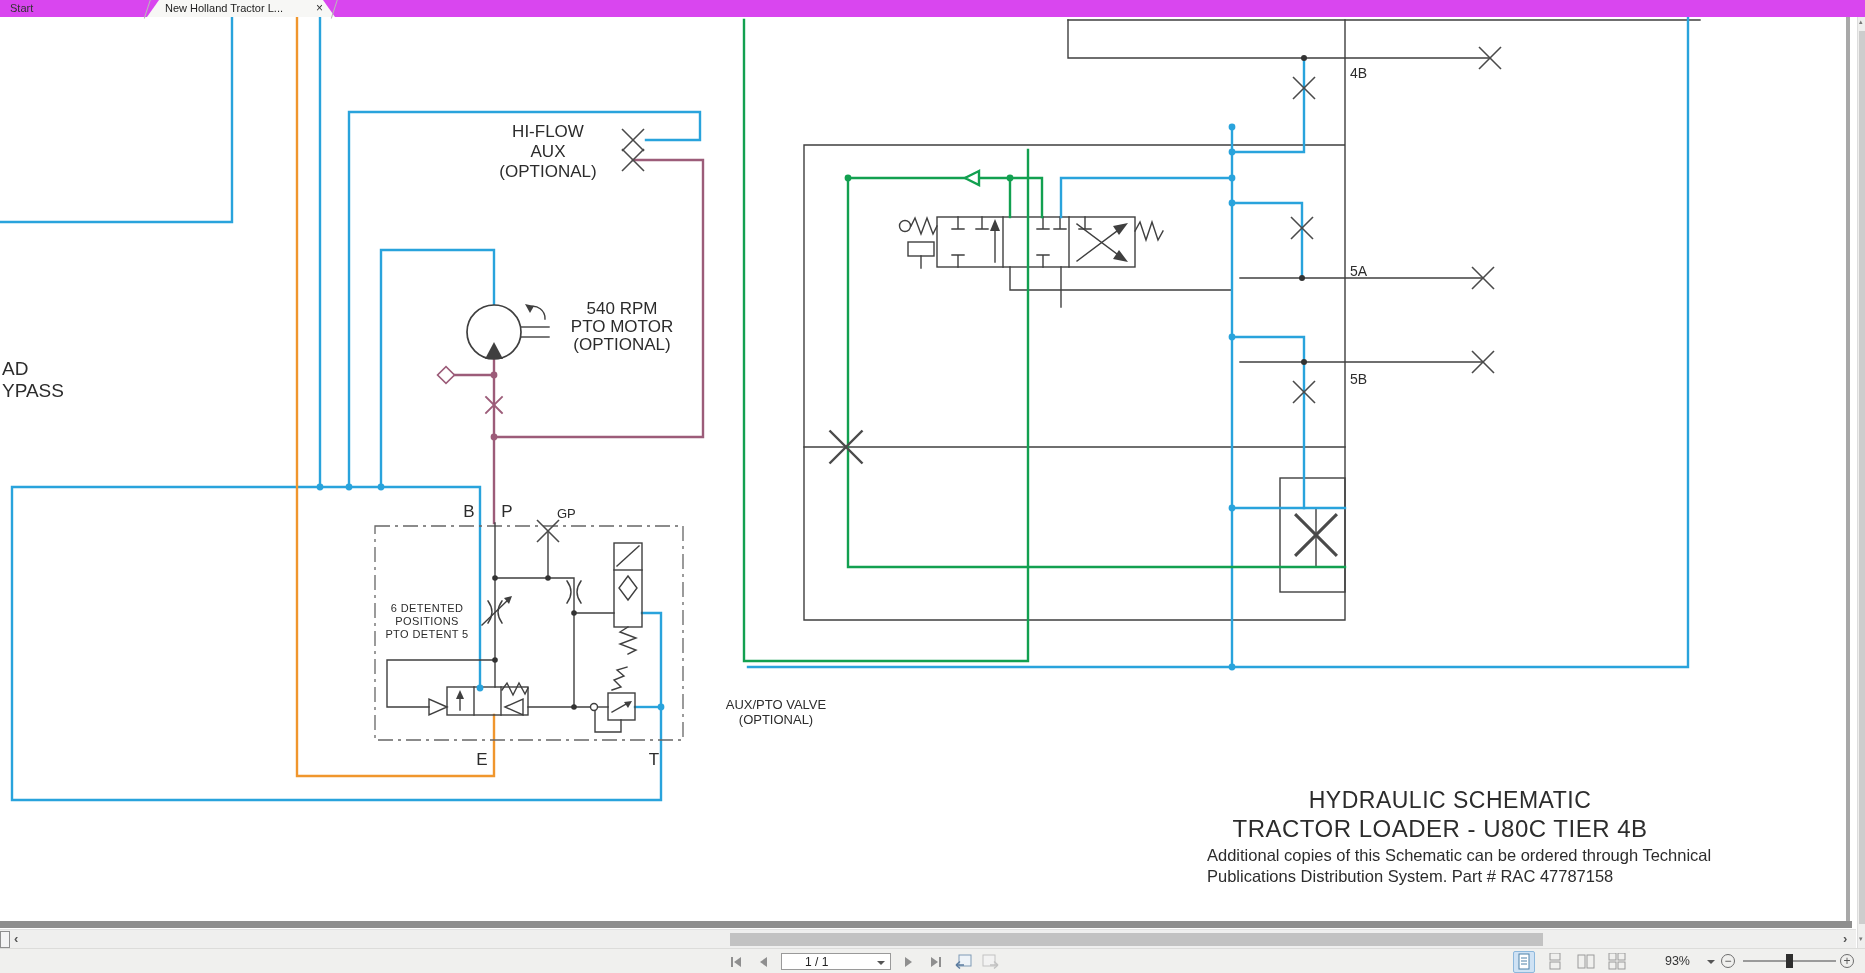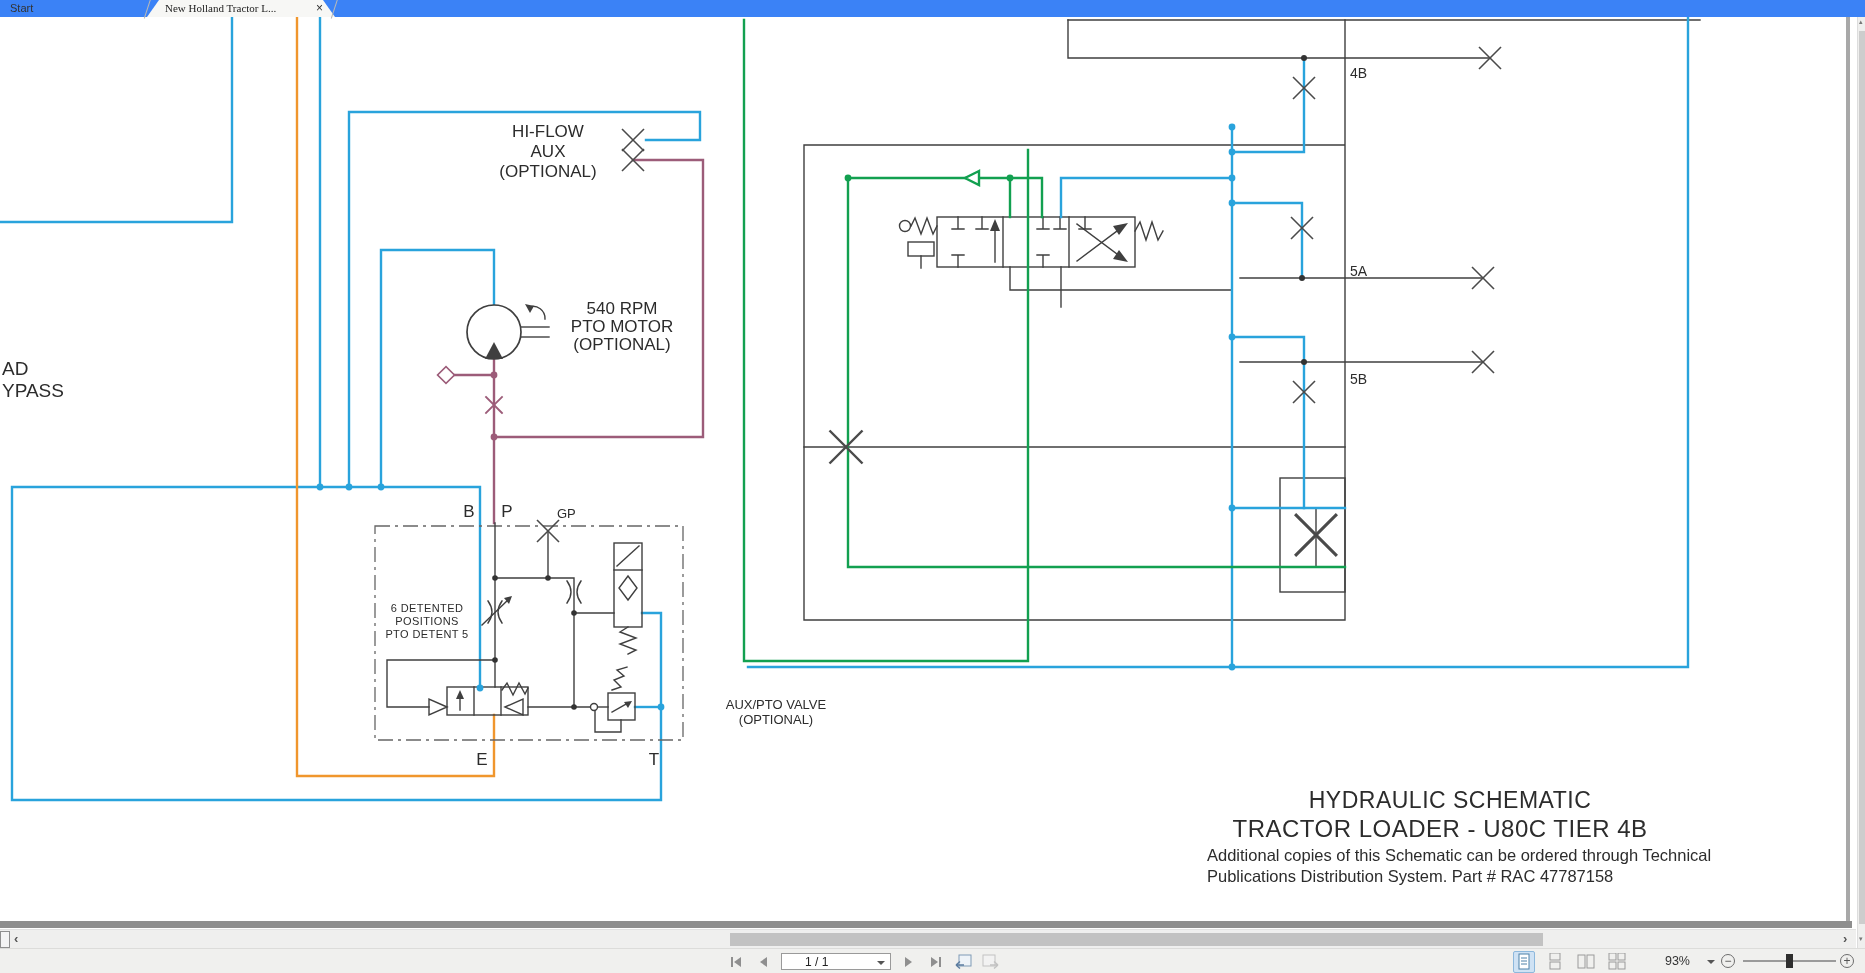--- a/index.html
+++ b/index.html
@@ -1,23 +1,23 @@
 <!DOCTYPE html>
 <html style="--c-blue: #29A3DC; --c-orange: #F0962D; --c-green: #12A050; --c-purple: #9C5C79; --c-line: #3F3F3F;"><head>
 <meta charset="utf-8">
 <style>
   html,body{margin:0;padding:0;background:#ddd;}
   #app{position:relative;width:1865px;height:973px;background:#fff;overflow:hidden;
        font-family:"Liberation Sans",sans-serif;}
   
-  .tabbar{position:absolute;left:0;top:0;width:1865px;height:17px;background:#3b82f6;z-index:30;}
+  .tabbar{position:absolute;left:0;top:0;width:1865px;height:17px;background:#d946ef;z-index:30;}
   .tab-start{position:absolute;left:0;top:0;width:140px;height:17px;}
   .tab-start span{position:absolute;left:10px;top:2px;font-size:11px;color:#333;}
   .tab-doc{position:absolute;left:147px;top:0;width:188px;height:17px;background:#f7f7f5;
-           clip-path:polygon(12px 0,calc(100% - 12px) 0,100% 100%,0 100%);font-family:Liberation Serif, serif;}
+           clip-path:polygon(12px 0,calc(100% - 12px) 0,100% 100%,0 100%);}
   .tab-doc .tab-label{position:absolute;left:18px;top:2px;font-size:11px;color:#222;white-space:nowrap;}
   .tab-close{position:absolute;right:18px;top:1px;font-size:12px;color:#333;cursor:pointer;}
   .tab-sep{position:absolute;top:-2px;width:1px;height:21px;background:#b9b9b7;transform:rotate(18deg);}
   .sep1{left:147px;} .sep2{left:334px;}
   
   .doc{position:absolute;left:0;top:17px;width:1865px;height:904px;background:#fff;}
   .page-edge-right{position:absolute;left:1846px;top:17px;width:4px;height:911px;background:#a8a8a8;z-index:5;}
   .page-edge-bottom{position:absolute;left:0;top:921px;width:1852px;height:7px;background:#8e8e8e;z-index:5;}
   
   .hscroll{position:absolute;left:0;top:929px;width:1856px;height:19px;background:#efefee;border-top:1px solid #e2e2e2;z-index:6;}

